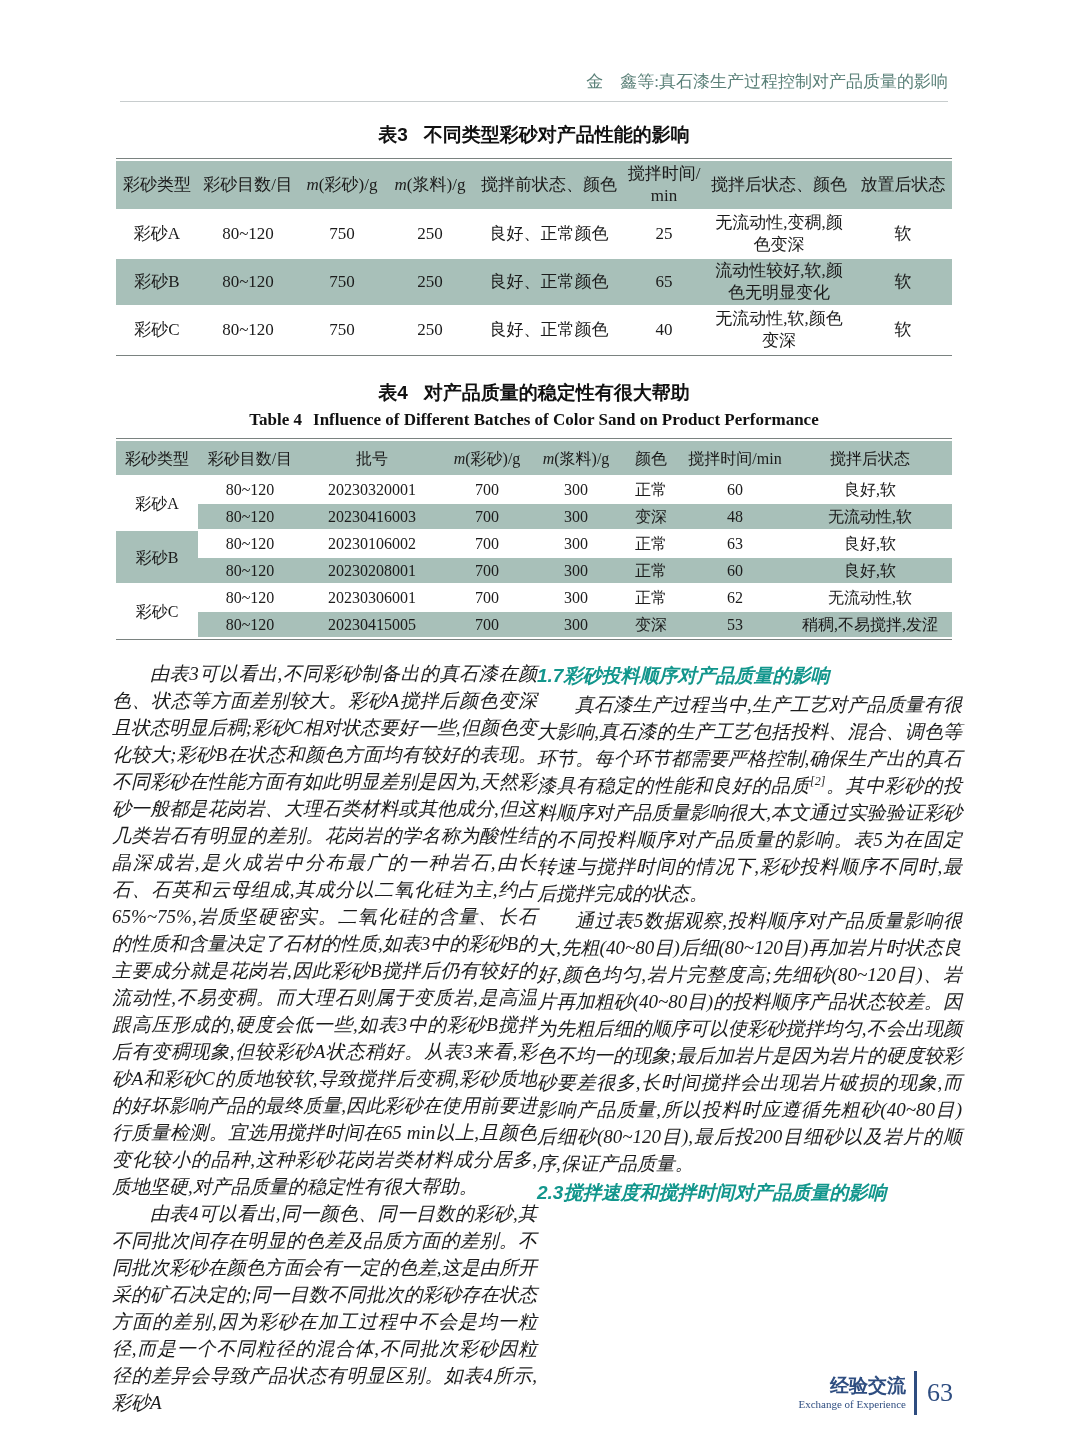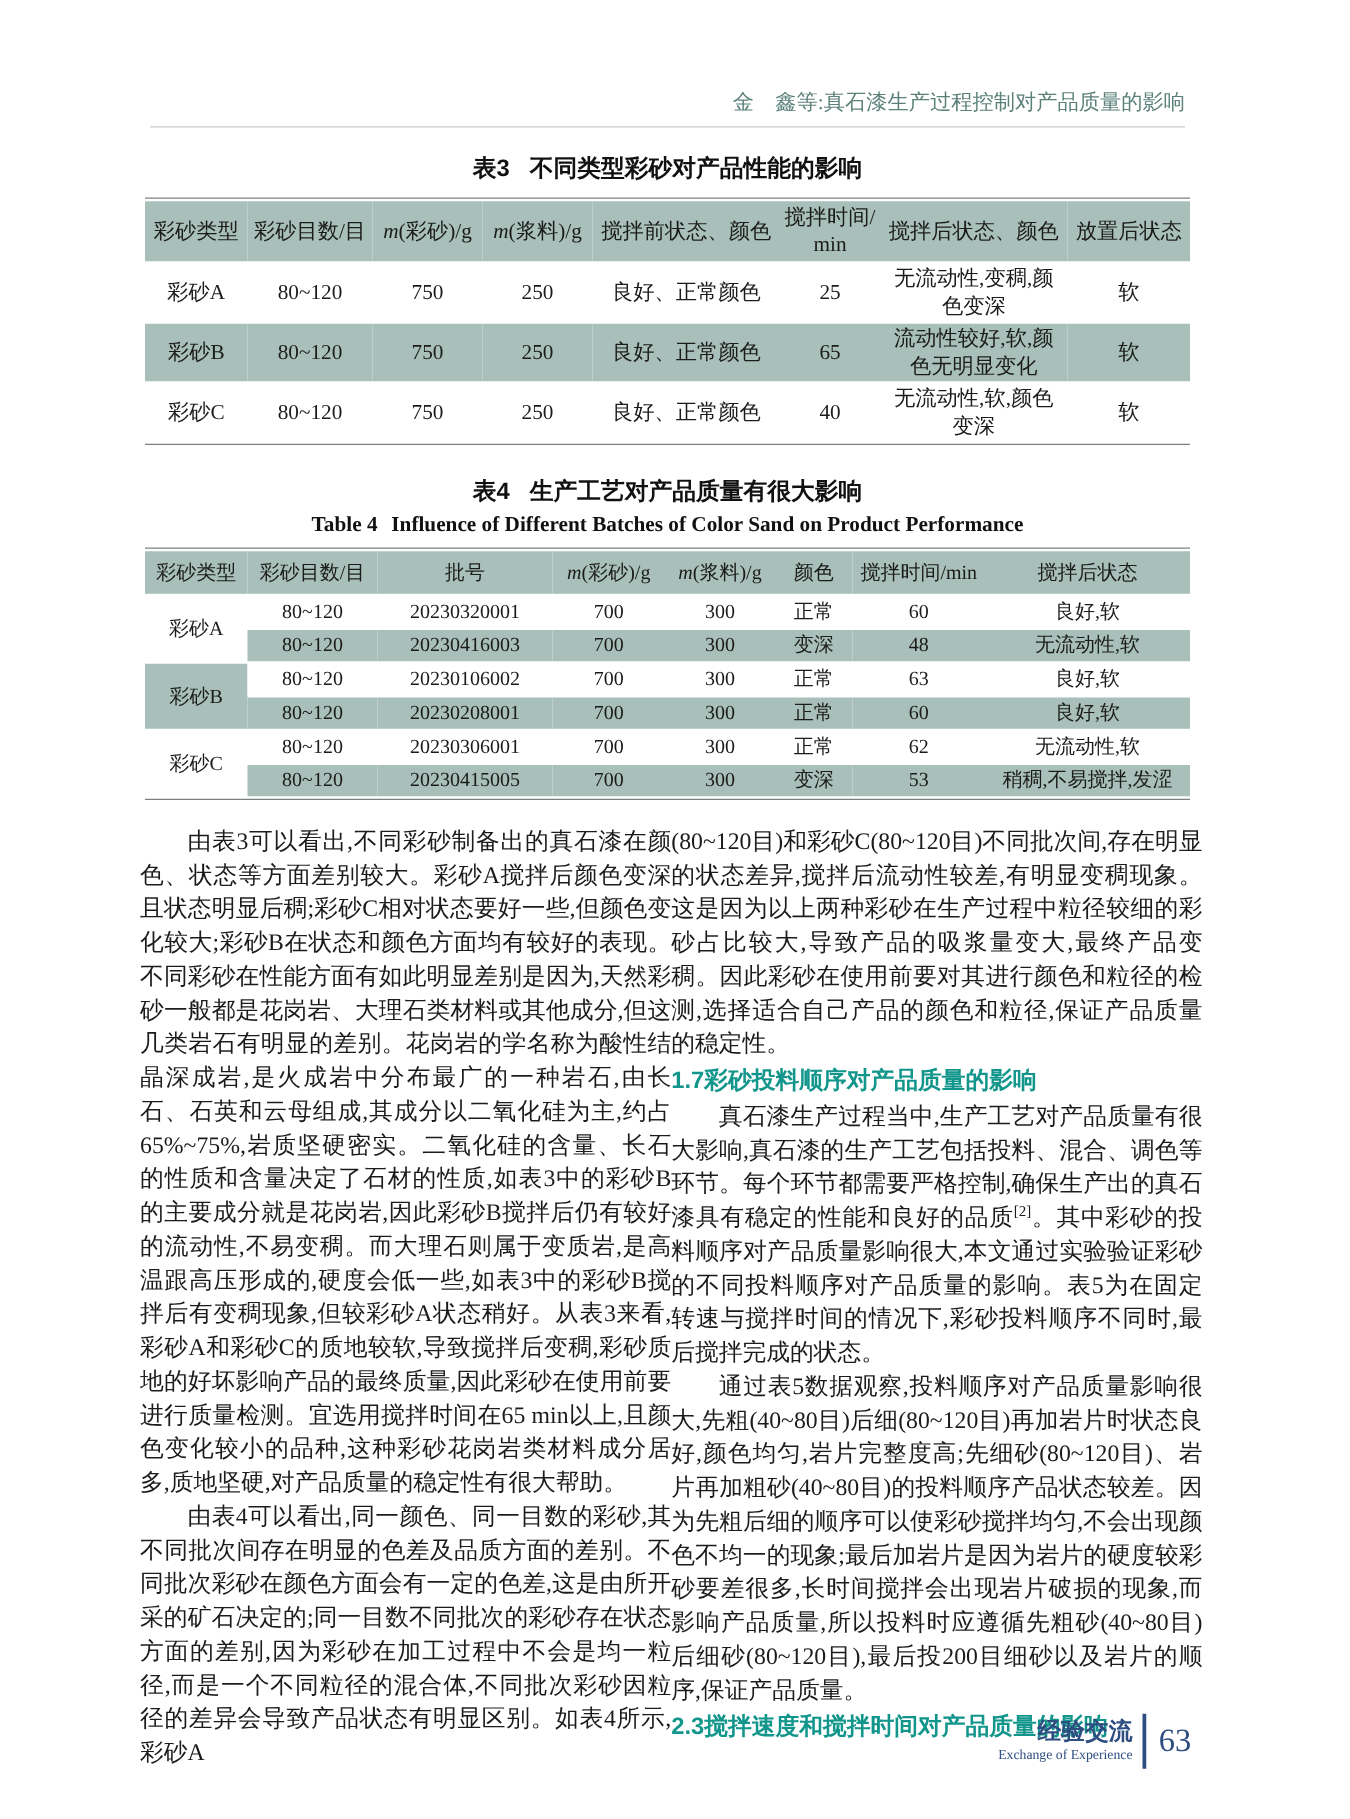--- a/index.html
+++ b/index.html
@@ -64,21 +64,21 @@
   table.t4 th{height:30px;line-height:19px;}
   table.t4 td{height:23px;line-height:19px;}
   tr.shaded td{background:#a8c0b9;}
   td.lbl{background:#ffffff;}
   td.lbl.shade{background:#a8c0b9;}
   th.wbreak{word-break:break-all;}
   .hi{font-style:italic;font-family:"Liberation Serif","DejaVu Serif",serif;}
   
   .body-cols{
     margin:20px 98px 0 112px;
-    display:flex;
+    display:flex;font-style:italic;
   }
   .body-cols .col{width:425px;}
   .body-cols p{
     margin:0;
     font-size:19px;line-height:27px;
     text-align:justify;
     font-family:"Liberation Serif","DejaVu Serif",serif;
   }
   .body-cols p.indent{text-indent:2em;}
   .body-cols sup{font-size:12px;line-height:0;}
@@ -172,21 +172,21 @@
         <td>250</td>
         <td>良好、正常颜色</td>
         <td>40</td>
         <td>无流动性,软,颜色变深</td>
         <td>软</td>
       </tr>
     </tbody>
   </table>
 
   <div class="tbl-title-cn" style="margin-top:24px;">
-    <span class="tnum">表4</span><span class="ttext">生产工艺对产品质量有很大影响</span>
+    <span class="tnum">表4</span><span class="ttext">对产品质量的稳定性有很大帮助</span>
   </div>
   <div class="tbl-title-en">
     <span class="tnum">Table 4</span><span class="ttext">Influence of Different Batches of Color Sand on Product Performance</span>
   </div>
 
   <table class="datatable t4" style="margin-top:8px;">
     <colgroup>
       <col style="width:82px">
         <col style="width:104px">
         <col style="width:140px">
@@ -268,21 +268,20 @@
       </tr>
     </tbody>
   </table>
 
   <div class="body-cols">
     <div class="col">
       <p class="indent">由表3可以看出,不同彩砂制备出的真石漆在颜色、状态等方面差别较大。彩砂A搅拌后颜色变深且状态明显后稠;彩砂C相对状态要好一些,但颜色变化较大;彩砂B在状态和颜色方面均有较好的表现。不同彩砂在性能方面有如此明显差别是因为,天然彩砂一般都是花岗岩、大理石类材料或其他成分,但这几类岩石有明显的差别。花岗岩的学名称为酸性结晶深成岩,是火成岩中分布最广的一种岩石,由长石、石英和云母组成,其成分以二氧化硅为主,约占65%~75%,岩质坚硬密实。二氧化硅的含量、长石的性质和含量决定了石材的性质,如表3中的彩砂B的主要成分就是花岗岩,因此彩砂B搅拌后仍有较好的流动性,不易变稠。而大理石则属于变质岩,是高温跟高压形成的,硬度会低一些,如表3中的彩砂B搅拌后有变稠现象,但较彩砂A状态稍好。从表3来看,彩砂A和彩砂C的质地较软,导致搅拌后变稠,彩砂质地的好坏影响产品的最终质量,因此彩砂在使用前要进行质量检测。宜选用搅拌时间在65 min以上,且颜色变化较小的品种,这种彩砂花岗岩类材料成分居多,质地坚硬,对产品质量的稳定性有很大帮助。</p>
       <p class="indent">由表4可以看出,同一颜色、同一目数的彩砂,其不同批次间存在明显的色差及品质方面的差别。不同批次彩砂在颜色方面会有一定的色差,这是由所开采的矿石决定的;同一目数不同批次的彩砂存在状态方面的差别,因为彩砂在加工过程中不会是均一粒径,而是一个不同粒径的混合体,不同批次彩砂因粒径的差异会导致产品状态有明显区别。如表4所示,彩砂A</p>
     </div>
     <div class="col">
-      <p>(80~120目)和彩砂C(80~120目)不同批次间,存在明显的状态差异,搅拌后流动性较差,有明显变稠现象。这是因为以上两种彩砂在生产过程中粒径较细的彩砂占比较大,导致产品的吸浆量变大,最终产品变稠。因此彩砂在使用前要对其进行颜色和粒径的检测,选择适合自己产品的颜色和粒径,保证产品质量的稳定性。</p>
       <h3 class="sec"><span>1.7</span><span class="st">彩砂投料顺序对产品质量的影响</span></h3>
       <p class="indent"><span>真石漆生产过程当中,生产工艺对产品质量有很大影响,真石漆的生产工艺包括投料、混合、调色等环节。每个环节都需要严格控制,确保生产出的真石漆具有稳定的性能和良好的品质</span><sup>[2]</sup><span>。其中彩砂的投料顺序对产品质量影响很大,本文通过实验验证彩砂的不同投料顺序对产品质量的影响。表5为在固定转速与搅拌时间的情况下,彩砂投料顺序不同时,最后搅拌完成的状态。</span></p>
       <p class="indent">通过表5数据观察,投料顺序对产品质量影响很大,先粗(40~80目)后细(80~120目)再加岩片时状态良好,颜色均匀,岩片完整度高;先细砂(80~120目)、岩片再加粗砂(40~80目)的投料顺序产品状态较差。因为先粗后细的顺序可以使彩砂搅拌均匀,不会出现颜色不均一的现象;最后加岩片是因为岩片的硬度较彩砂要差很多,长时间搅拌会出现岩片破损的现象,而影响产品质量,所以投料时应遵循先粗砂(40~80目)后细砂(80~120目),最后投200目细砂以及岩片的顺序,保证产品质量。</p>
       <h3 class="sec"><span>2.3</span><span class="st">搅拌速度和搅拌时间对产品质量的影响</span></h3>
     </div>
   </div>
 
   <div class="footer">
     <div class="f-labels">
       <div class="f-cn">经验交流</div>

